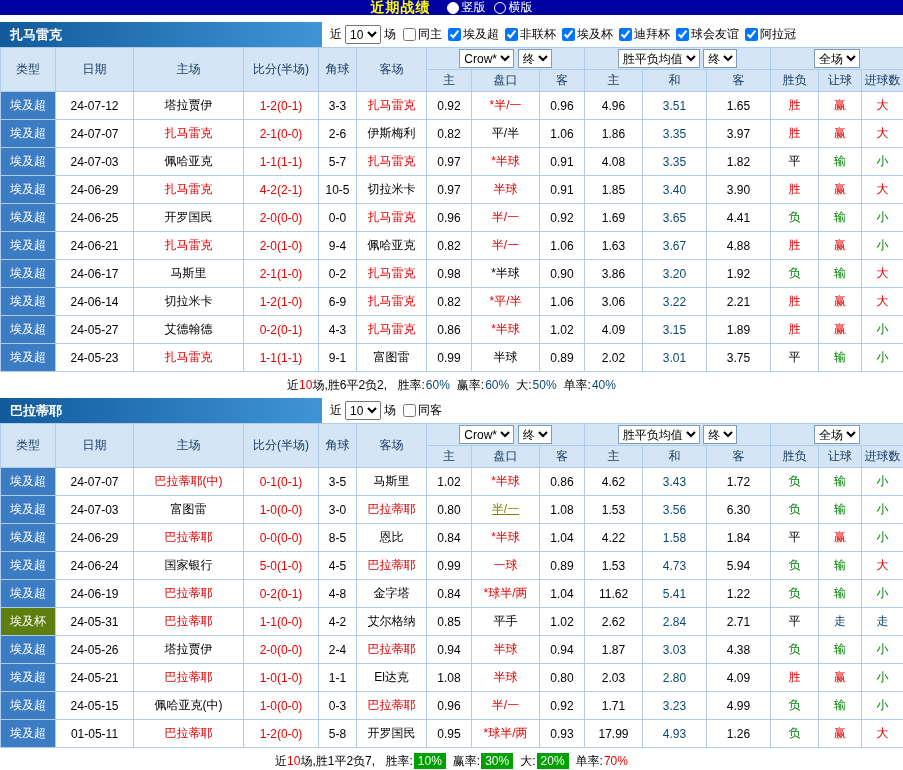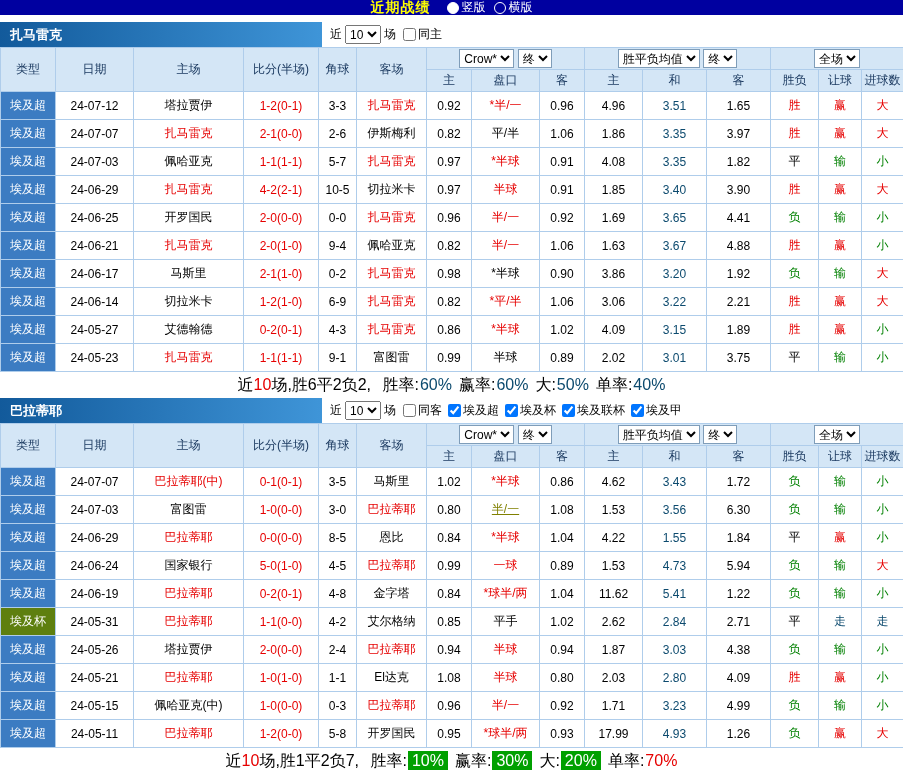--- a/index.html
+++ b/index.html
@@ -26,21 +26,21 @@
   thead select{font-size:12px;height:19px;border:1px solid #7f9db9;background:#fff;}
   tbody td{height:27px;background:#fff;font-size:12px;}
   td.league{color:#fff;background:#3C7CC2;}
   td.league.green{background:#5E7F0F;}
 
   .c-red{color:#E60000;}
   .c-green{color:#008000;}
   .c-blue{color:#0c4a6e;}
   .c-olive{color:#808000;text-decoration:underline;}
 
-  .summary{height:26px;line-height:26px;text-align:center;font-size:16px;background:#fff;}
+  .summary{height:26px;line-height:26px;text-align:center;font-size:12px;background:#fff;}
   .summary .stat-label{margin-left:7px;}
   .summary .stat-value{margin-left:1px;}
   .chip{background:#00A000;color:#fff !important;padding:1px 4px;}
 </style>
 </head>
 <body>
 
 <div class="topbar">
   <span class="title">近期战绩</span>
   <span><span class="radio on"></span><span>竖版</span><span class="radio"></span><span>横版</span></span>
@@ -49,20 +49,21 @@
 <div class="gap"></div>
 
 <div class="sec-head">
   <div class="team-bar">扎马雷克</div>
   <div class="filters">
     <span>近</span>
     <select><option>10</option></select>
     <span>场</span>
     <input type="checkbox" style="">
     <span>同主</span>
+    <span class="lg-box"><input type="checkbox" checked="" style=""><span>埃及超</span><input type="checkbox" checked="" style=""><span>非联杯</span><input type="checkbox" checked="" style=""><span>埃及杯</span><input type="checkbox" checked="" style=""><span>迪拜杯</span><input type="checkbox" checked="" style=""><span>球会友谊</span><input type="checkbox" checked="" style=""><span>阿拉冠</span></span>
   </div>
 </div>
 
 <table>
   <colgroup>
     <col style="width:55px">
       <col style="width:78px">
       <col style="width:110px">
       <col style="width:75px">
     <col style="width:38px">
@@ -288,21 +289,20 @@
 </div>
 
 <div class="sec-head">
   <div class="team-bar">巴拉蒂耶</div>
   <div class="filters">
     <span>近</span>
     <select><option>10</option></select>
     <span>场</span>
     <input type="checkbox" style="">
     <span>同客</span>
-    <span class="lg-box"><input type="checkbox" checked="" style=""><span>埃及超</span><input type="checkbox" checked="" style=""><span>埃及杯</span><input type="checkbox" checked="" style=""><span>埃及联杯</span><input type="checkbox" checked="" style=""><span>埃及甲</span></span>
   </div>
 </div>
 
 <table>
   <colgroup>
     <col style="width:55px">
       <col style="width:78px">
       <col style="width:110px">
       <col style="width:75px">
     <col style="width:38px">
@@ -388,21 +388,21 @@
         <td class="league">埃及超</td>
         <td>24-06-29</td>
         <td class="c-red">巴拉蒂耶</td>
         <td class="c-red">0-0(0-0)</td>
         <td>8-5</td>
         <td>恩比</td>
         <td>0.84</td>
         <td class="c-red">*半球</td>
         <td>1.04</td>
         <td>4.22</td>
-        <td class="c-blue">1.55</td>
+        <td class="c-blue">1.58</td>
         <td>1.84</td>
         <td class="">平</td>
         <td class="c-red">赢</td>
         <td class="c-green">小</td>
       </tr>
       <tr>
         <td class="league">埃及超</td>
         <td>24-06-24</td>
         <td>国家银行</td>
         <td class="c-red">5-0(1-0)</td>
@@ -498,21 +498,21 @@
         <td>0.92</td>
         <td>1.71</td>
         <td class="c-blue">3.23</td>
         <td>4.99</td>
         <td class="c-green">负</td>
         <td class="c-green">输</td>
         <td class="c-green">小</td>
       </tr>
       <tr>
         <td class="league">埃及超</td>
-        <td>24-05-11</td>
+        <td>01-05-11</td>
         <td class="c-red">巴拉蒂耶</td>
         <td class="c-red">1-2(0-0)</td>
         <td>5-8</td>
         <td>开罗国民</td>
         <td>0.95</td>
         <td class="c-red">*球半/两</td>
         <td>0.93</td>
         <td>17.99</td>
         <td class="c-blue">4.93</td>
         <td>1.26</td>

